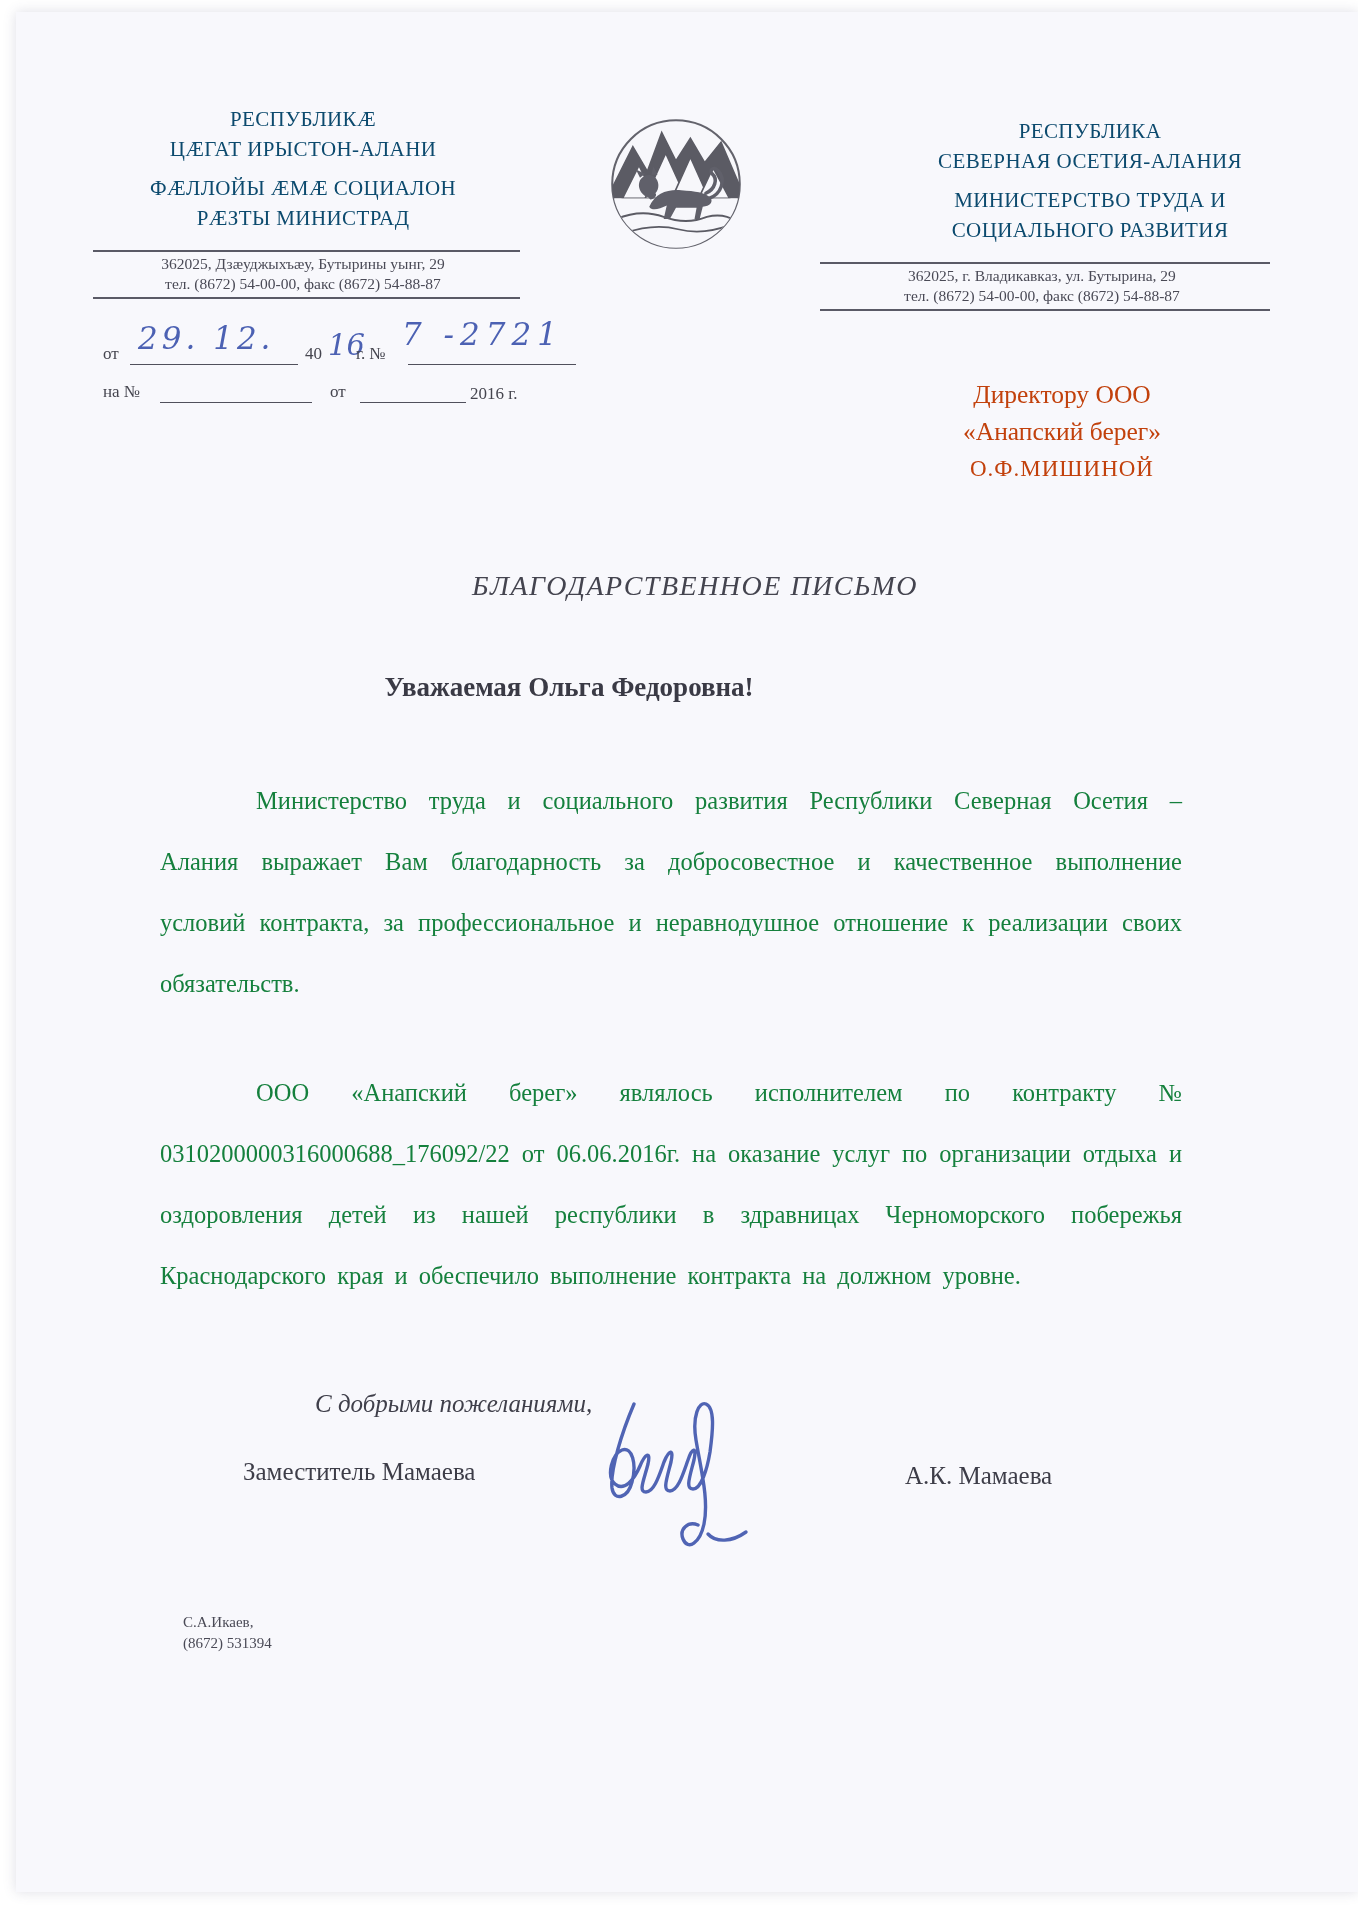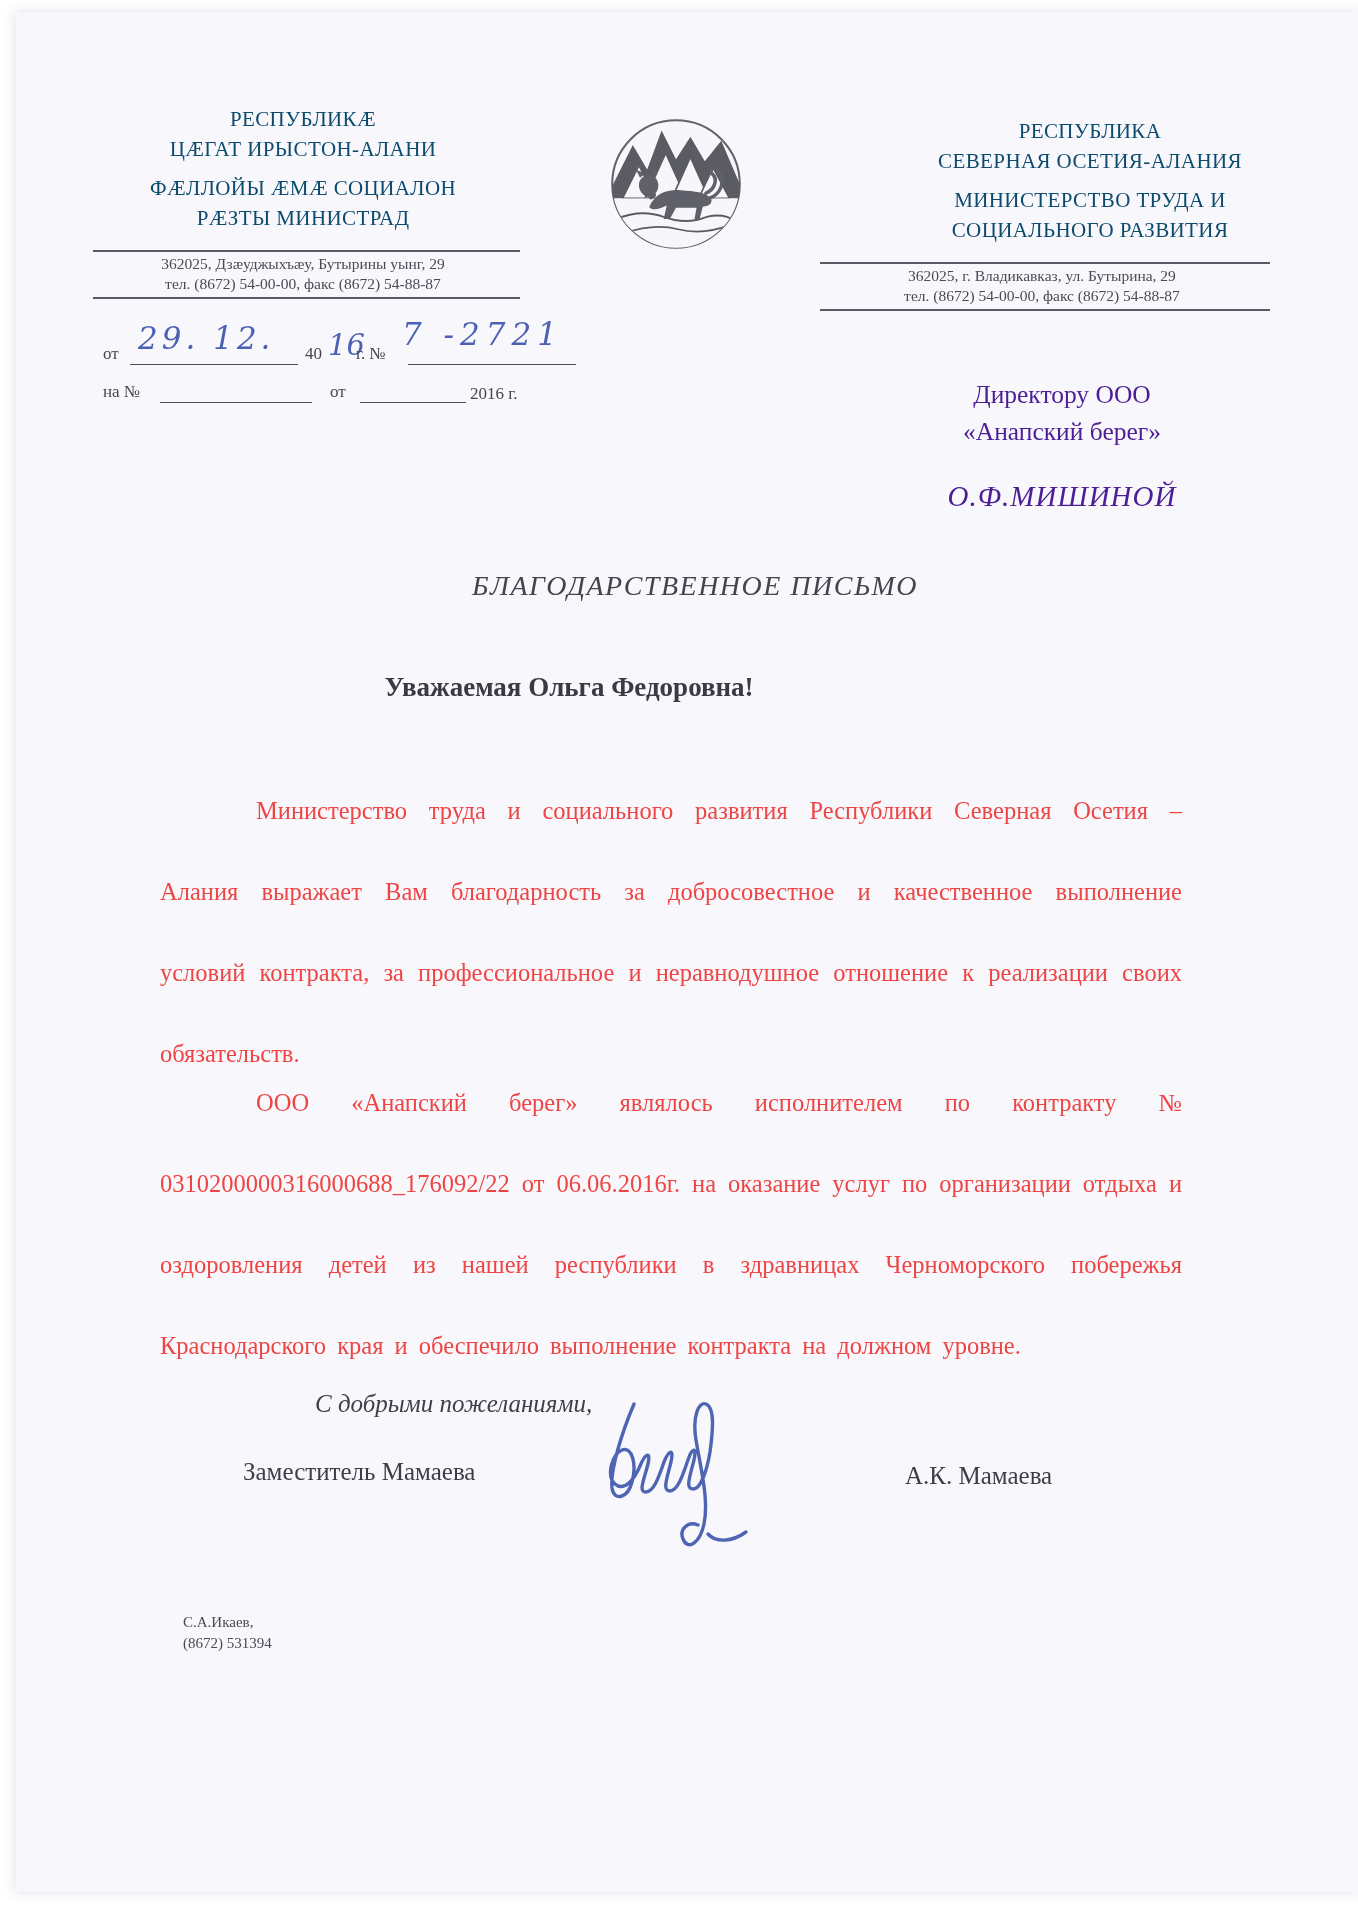--- a/index.html
+++ b/index.html
@@ -23,30 +23,30 @@
   .addr{position:absolute;text-align:center;font-size:15.5px;line-height:20px;color:#4a4a56;}
   .rule{position:absolute;height:0;border-top:2px solid #5a5a66;}
   
   .ref{font-size:17px;color:#45454f;}
   .blank{position:absolute;height:24px;border-bottom:1.6px solid #50505c;}
   .hw{
     position:absolute;color:#3e55ad;font-style:italic;
     font-family:"DejaVu Serif", serif;opacity:.92;white-space:nowrap;
   }
   
-  .recipient{position:absolute;left:912px;top:376px;width:300px;text-align:center;font-size:25.5px;line-height:37px;color:#4c1d95;}
-  .recipient .rc-name{margin-top:28px;font-size:29px;letter-spacing:1px;font-style:italic;}
+  .recipient{position:absolute;left:912px;top:376px;width:300px;text-align:center;font-size:25.5px;line-height:37px;color:#c2410c;}
+  .recipient .rc-name{font-size:23px;letter-spacing:1px;}
   
   .title{position:absolute;left:0;top:570px;width:1390px;text-align:center;font-size:28px;font-style:italic;letter-spacing:1.5px;color:#44444f;}
   .salutation{position:absolute;left:0;top:672px;width:1138px;text-align:center;font-size:27px;font-weight:bold;color:#3a3a45;}
   
   .body-text{
     position:absolute;left:160px;width:1022px;
-    font-size:24.5px;line-height:81px;text-align:justify;
-    text-indent:96px;word-spacing:5px;color:#ef4444;margin:0;
+    font-size:24.5px;line-height:61px;text-align:justify;
+    text-indent:96px;word-spacing:5px;color:#15803d;margin:0;
   }
   .p1{top:770px;}
   .p2{top:1062px;}
   
   .closing{position:absolute;left:293px;top:1390px;font-size:25px;font-style:italic;color:#3f3f4a;margin-left:22px;}
   .sig-position{position:absolute;left:243px;top:1458px;font-size:25px;color:#3d3d48;}
   .sig-name{position:absolute;left:905px;top:1462px;font-size:25px;color:#3d3d48;}
   .sig-svg{position:absolute;left:572px;top:1392px;}
   
   .footer{position:absolute;left:183px;top:1612px;font-size:15px;line-height:21px;color:#4a4a56;}

